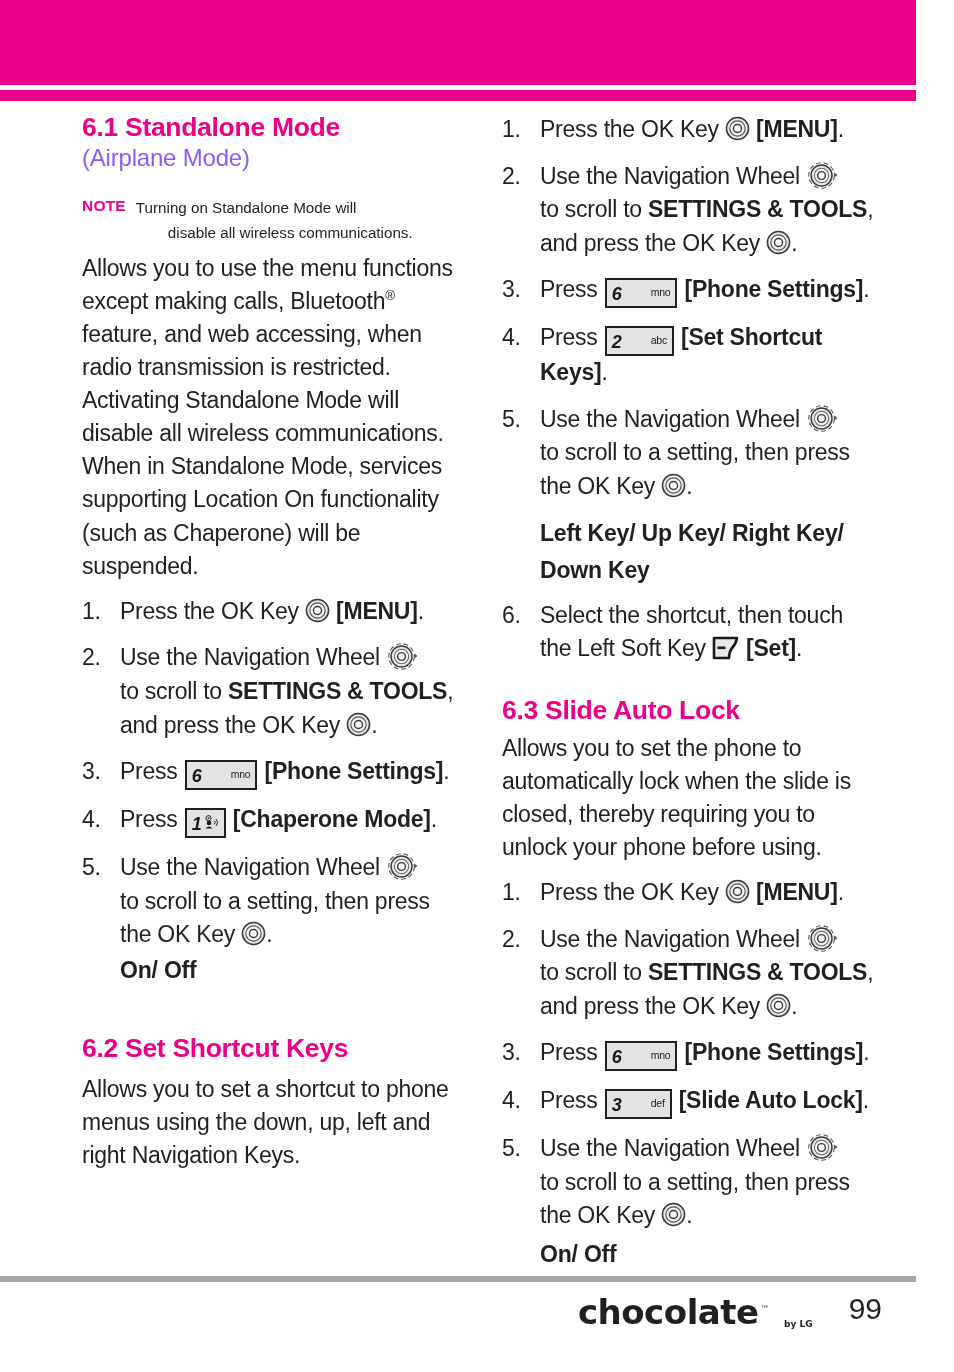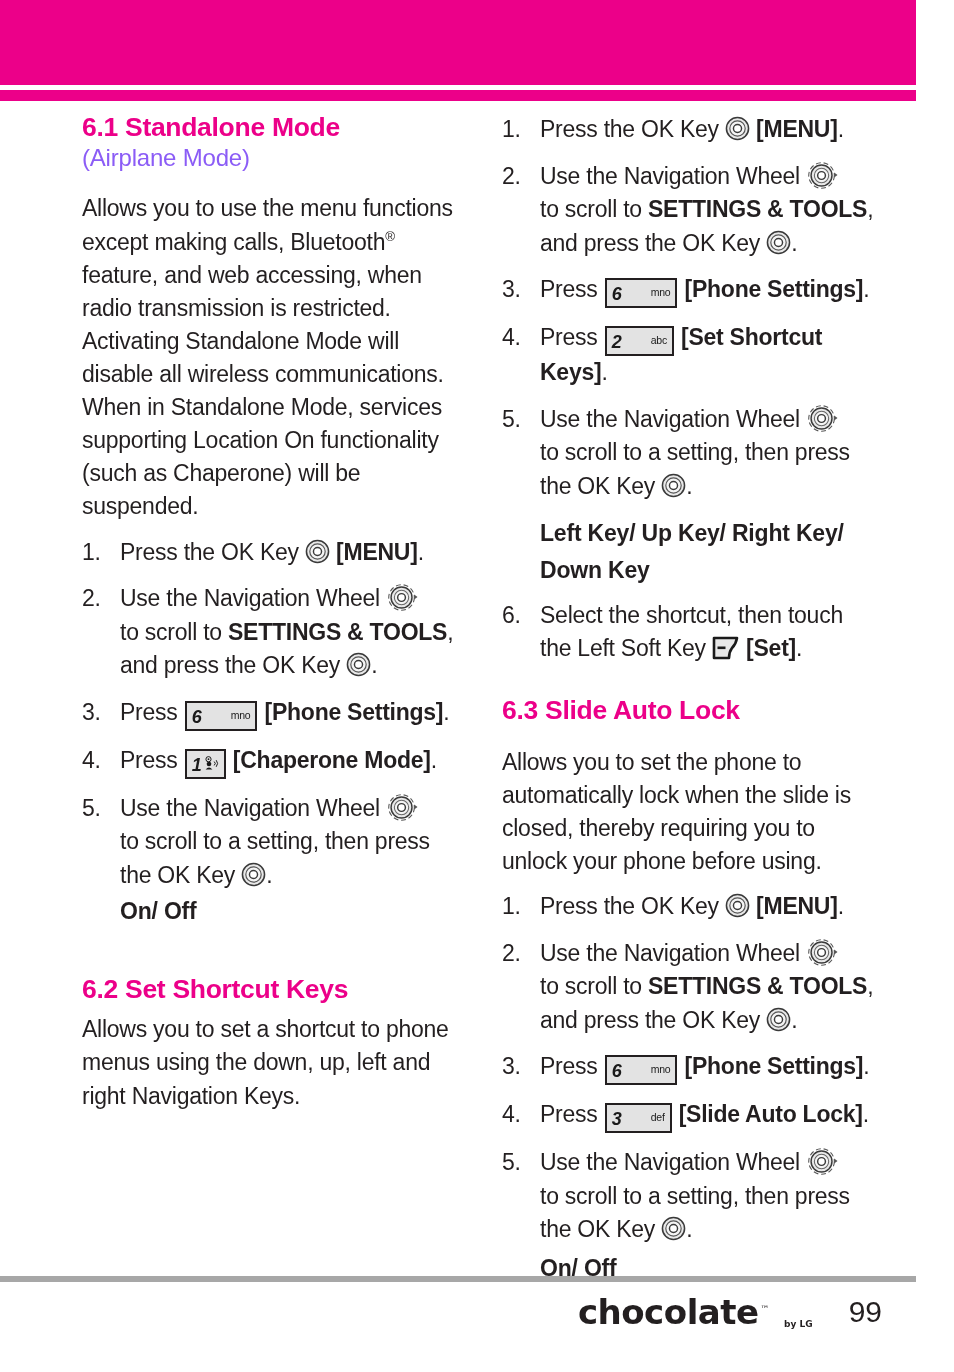--- a/index.html
+++ b/index.html
@@ -68,21 +68,21 @@
   .note-body .l2 { display: block; padding-left: 32px; }
 
   
   p.body {
     font-size: 23px;
     line-height: 1.44;
     color: #231f20;
     letter-spacing: -0.25px;
     margin-top: 9px;
   }
-  p.body.tight { margin-top: 20px; }
+  p.body.tight { margin-top: 6px; }
   sup.reg { font-size: 0.58em; vertical-align: super; }
 
   
   ol.steps { list-style: none; margin-top: 12px; }
   ol.steps li {
     position: relative;
     padding-left: 38px;
     font-size: 23px;
     line-height: 1.46;
     color: #231f20;
@@ -142,21 +142,21 @@
   }
   .kkey .vm { display: inline-block; vertical-align: 1px; margin-left: 2px; }
 
   
   .rule {
     position: absolute; left: 0; top: 1276px;
     width: 954px; height: 6px; background: #a7a7a7;
   }
   .footer {
     position: absolute; top: 1292px; left: 0; width: 954px;
-    display: flex; justify-content: flex-end; align-items: center;
+    display: flex; justify-content: flex-end; 
     padding-right: 72px; gap: 36px;
   }
   .logo {
     font-size: 34px;
     font-weight: bold;
     color: #231f20;
     letter-spacing: -0.5px;
     font-family: "DejaVu Sans", sans-serif;
     display: flex; align-items: flex-end;
   }
@@ -175,20 +175,27 @@
 <div class="page">
 
   <div class="band-main"></div>
   <div class="band-stripe"></div>
 
   <div class="col col-left">
 
     <h2 class="sec">6.1 Standalone Mode</h2>
     <div class="subtitle">(Airplane Mode)</div>
 
+    <div class="note">
+      <span class="note-label">NOTE</span>
+      <span class="note-body">
+        <span>Turning on Standalone Mode will</span>
+        <span class="l2">disable all wireless communications.</span>
+      </span>
+    </div>
 
     <p class="body tight">Allows you to use the menu functions except making calls, Bluetooth<sup class="reg">®</sup> feature, and web accessing, when radio transmission is restricted. Activating Standalone Mode will disable all wireless communications. When in Standalone Mode, services supporting Location On functionality (such as Chaperone) will be suspended.</p>
 
     <ol class="steps">
 
       <li>
         <span class="num">1.</span>
         <span>Press the OK Key</span>
         <svg class="ico ok-key" viewBox="0 0 26 26">
           <circle cx="13" cy="13" r="11.5" fill="#e8e8e8" stroke="#3a3a3a" stroke-width="1.6"></circle>

